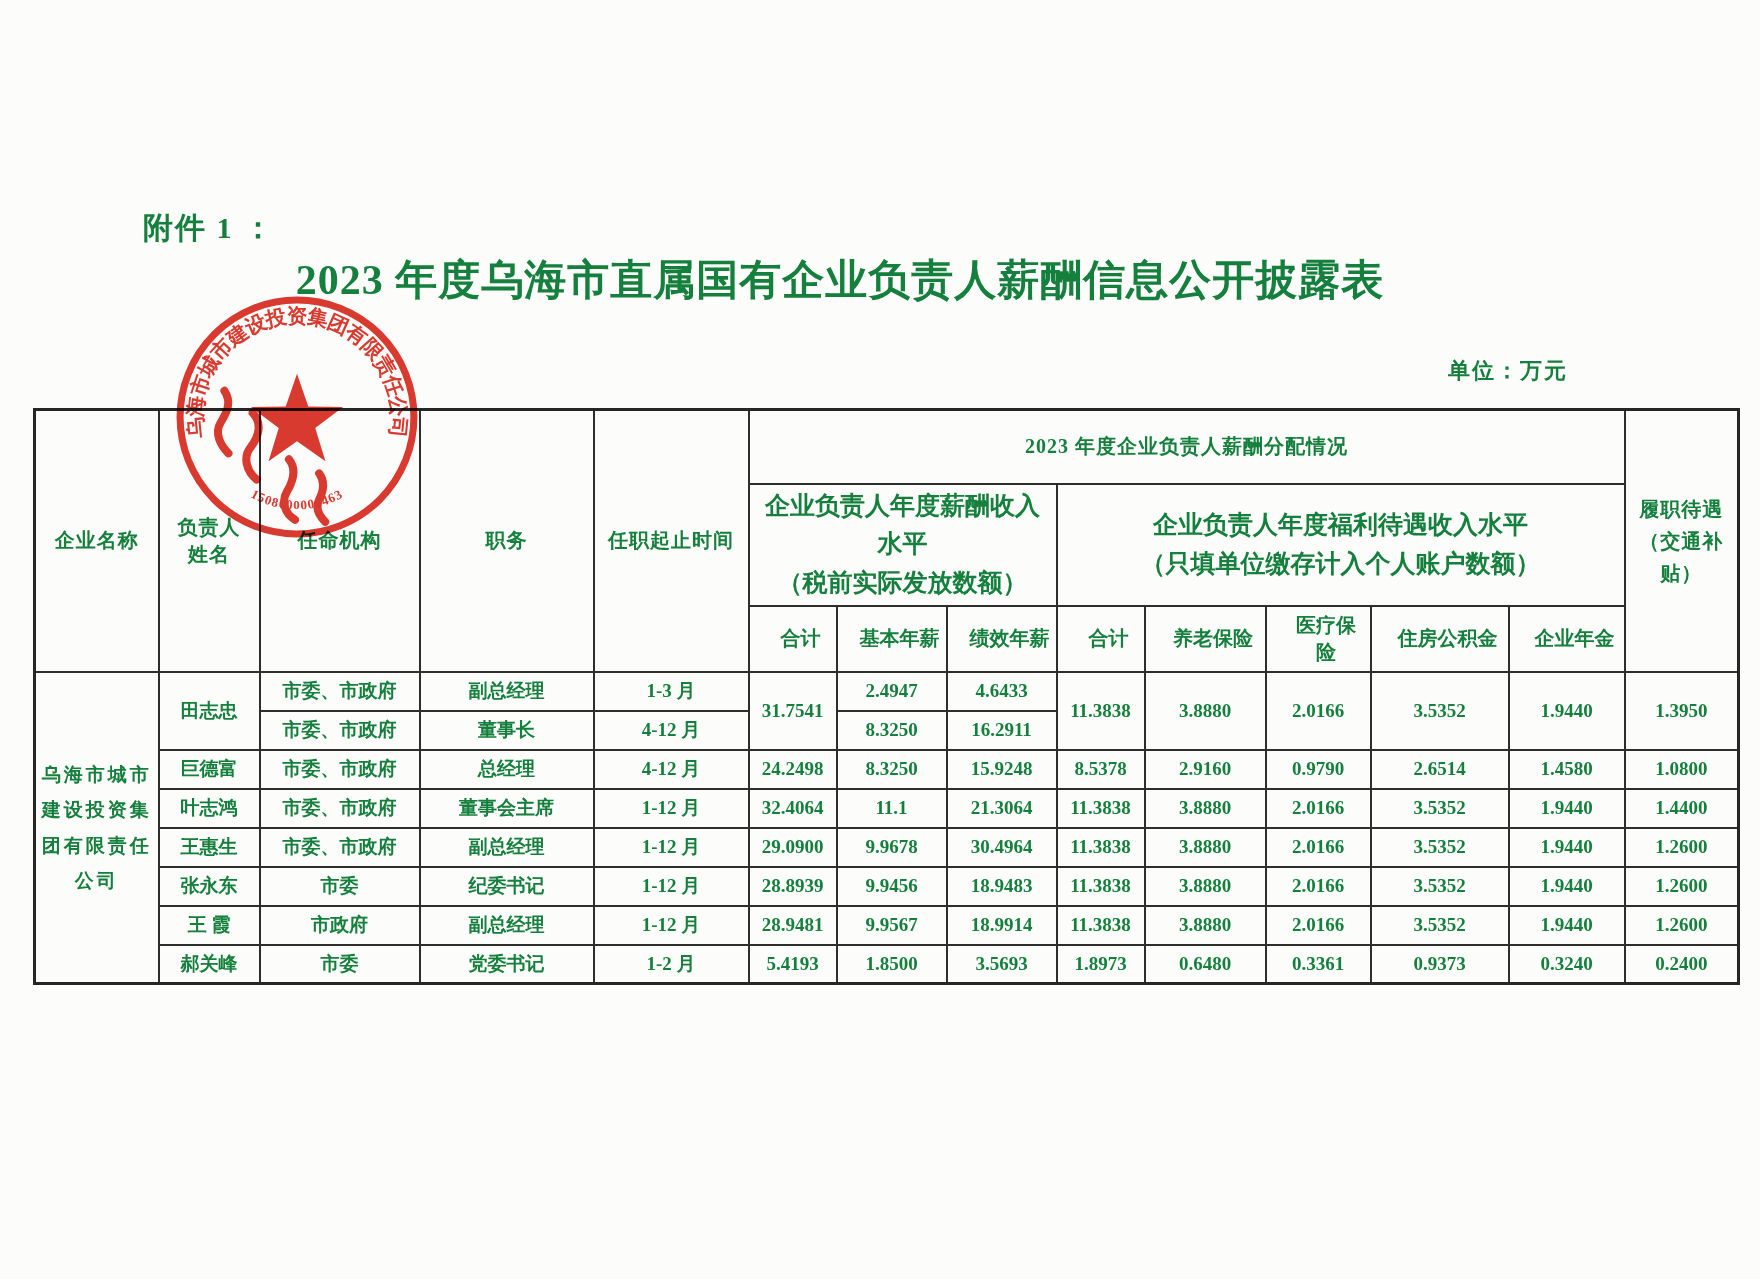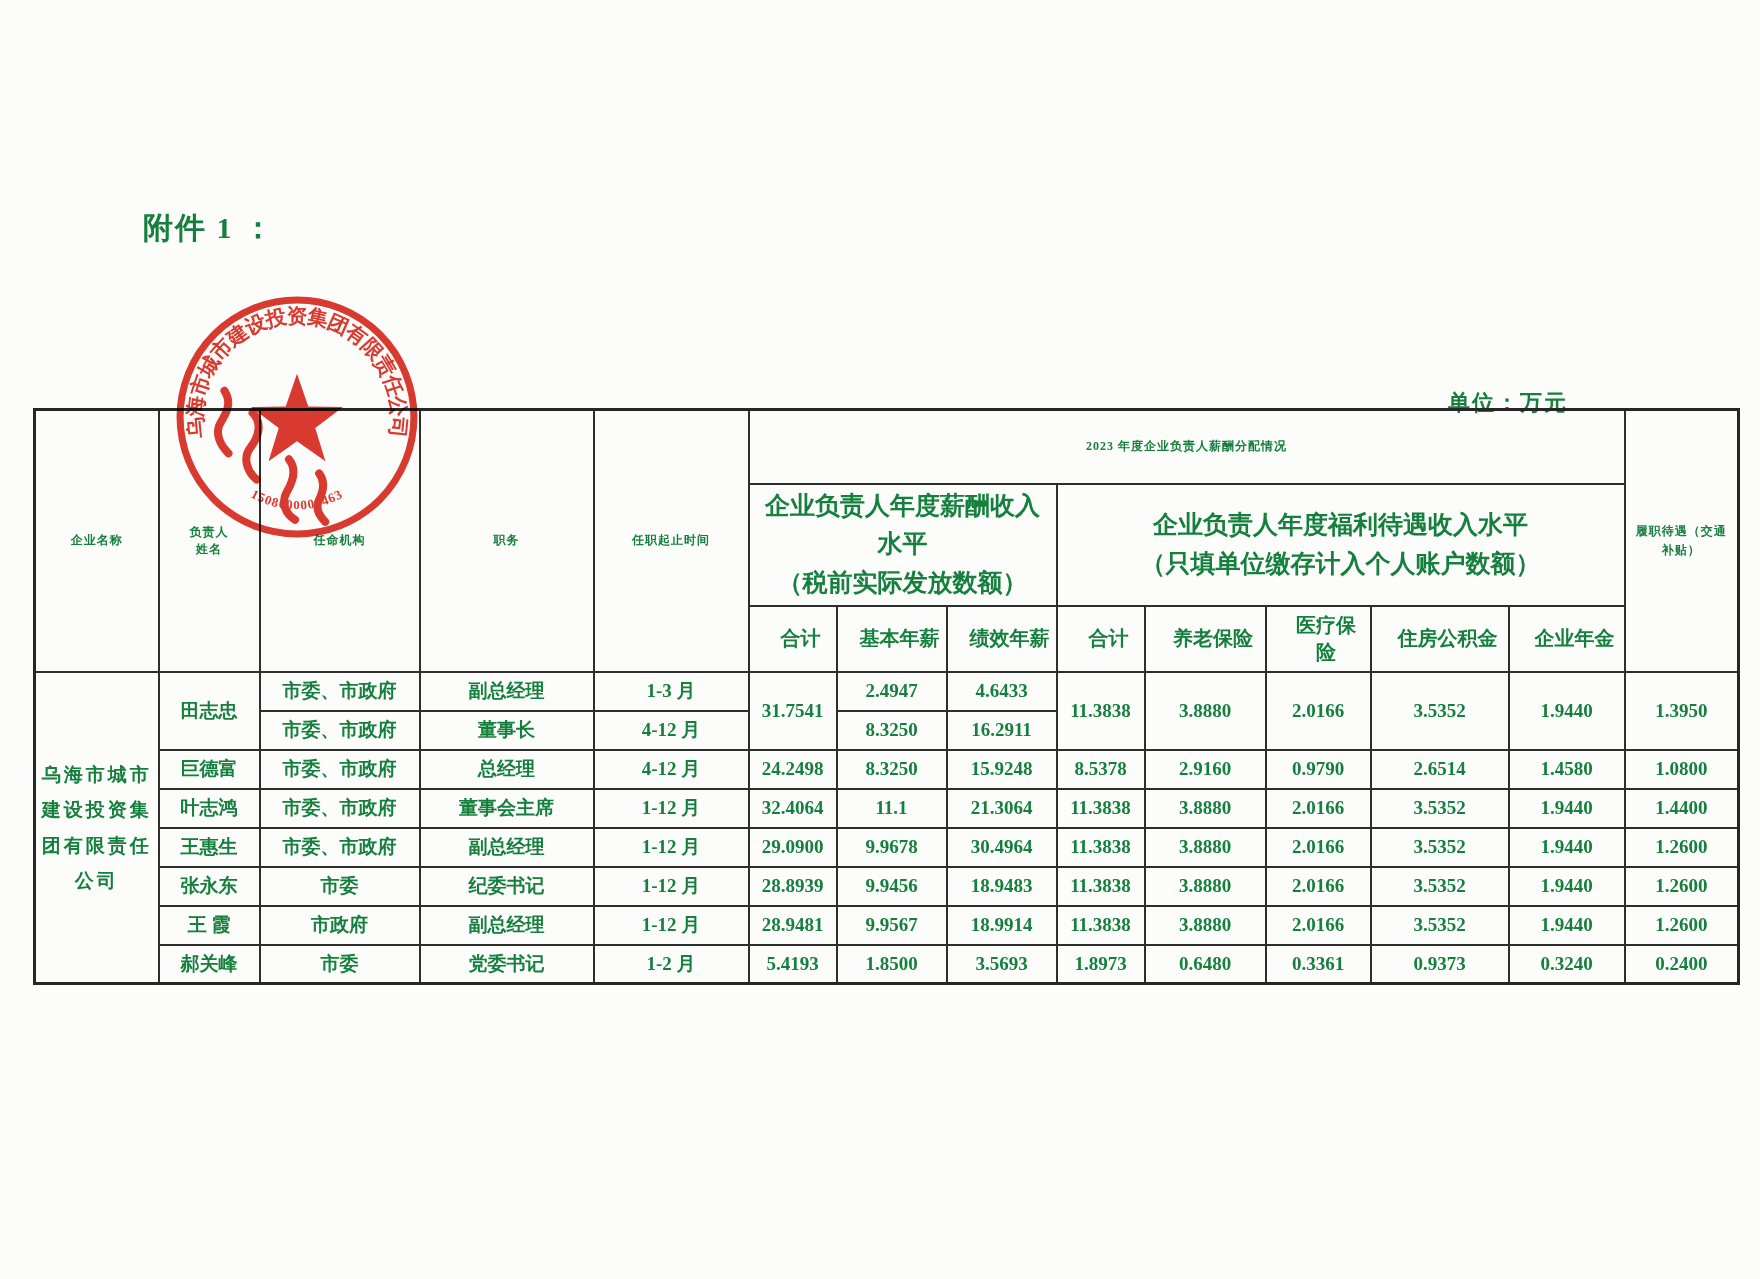--- a/index.html
+++ b/index.html
@@ -15,40 +15,40 @@
     position:absolute;left:143px;top:208px;
     font-size:30px;font-weight:700;letter-spacing:2px;
   }
   .doc-title{
     position:absolute;left:0;top:252px;width:1680px;
     text-align:center;
     font-size:42px;font-weight:700;letter-spacing:1px;
   }
   .unit-label{
     position:absolute;left:1448px;top:356px;
-    font-size:22px;font-weight:700;letter-spacing:2px;margin-top:32px;
+    font-size:22px;font-weight:700;letter-spacing:2px;
   }
   table.salary{
     position:absolute;left:33px;top:408px;
     width:1704px;
     border-collapse:collapse;
     table-layout:fixed;
     background:transparent;
   }
   table.salary td{
     border:2px solid #2e2e2e;
     text-align:center;vertical-align:middle;
     font-weight:700;
     font-size:19px;
     padding:2px 4px;
     overflow:hidden;
   }
   table.salary{border:3px solid #262626;}
   tr.h1{height:74px;}
-  tr.h1 td{font-size:12px;letter-spacing:1px;}
+  tr.h1 td{font-size:20px;letter-spacing:1px;}
   tr.h2{height:101px;}
   tr.h2 td{font-size:25px;line-height:1.55;}
   tr.h3{height:66px;}
   tr.h3 td{font-size:20px;padding-left:20px;}
   tbody tr.dr{height:39px;}
   td.company{
     font-size:21px;letter-spacing:3px;line-height:1.85;
     padding:2px 12px;
   }
   td.agency{font-size:16.5px;letter-spacing:0;}
@@ -64,20 +64,21 @@
   }
   .stamp text{font-family:"Liberation Serif","DejaVu Serif",serif;}
 </style>
 </head>
 <body>
 
 <div class="page">
 
   <div class="attachment">附件 1 ：</div>
 
+  <div class="doc-title">2023 年度乌海市直属国有企业负责人薪酬信息公开披露表</div>
 
   <div class="unit-label">单位：万元</div>
 
   <table class="salary">
     <colgroup>
       <col style="width:124px">
         <col style="width:101px">
         <col style="width:160px">
       <col style="width:174px">
         <col style="width:155px">

